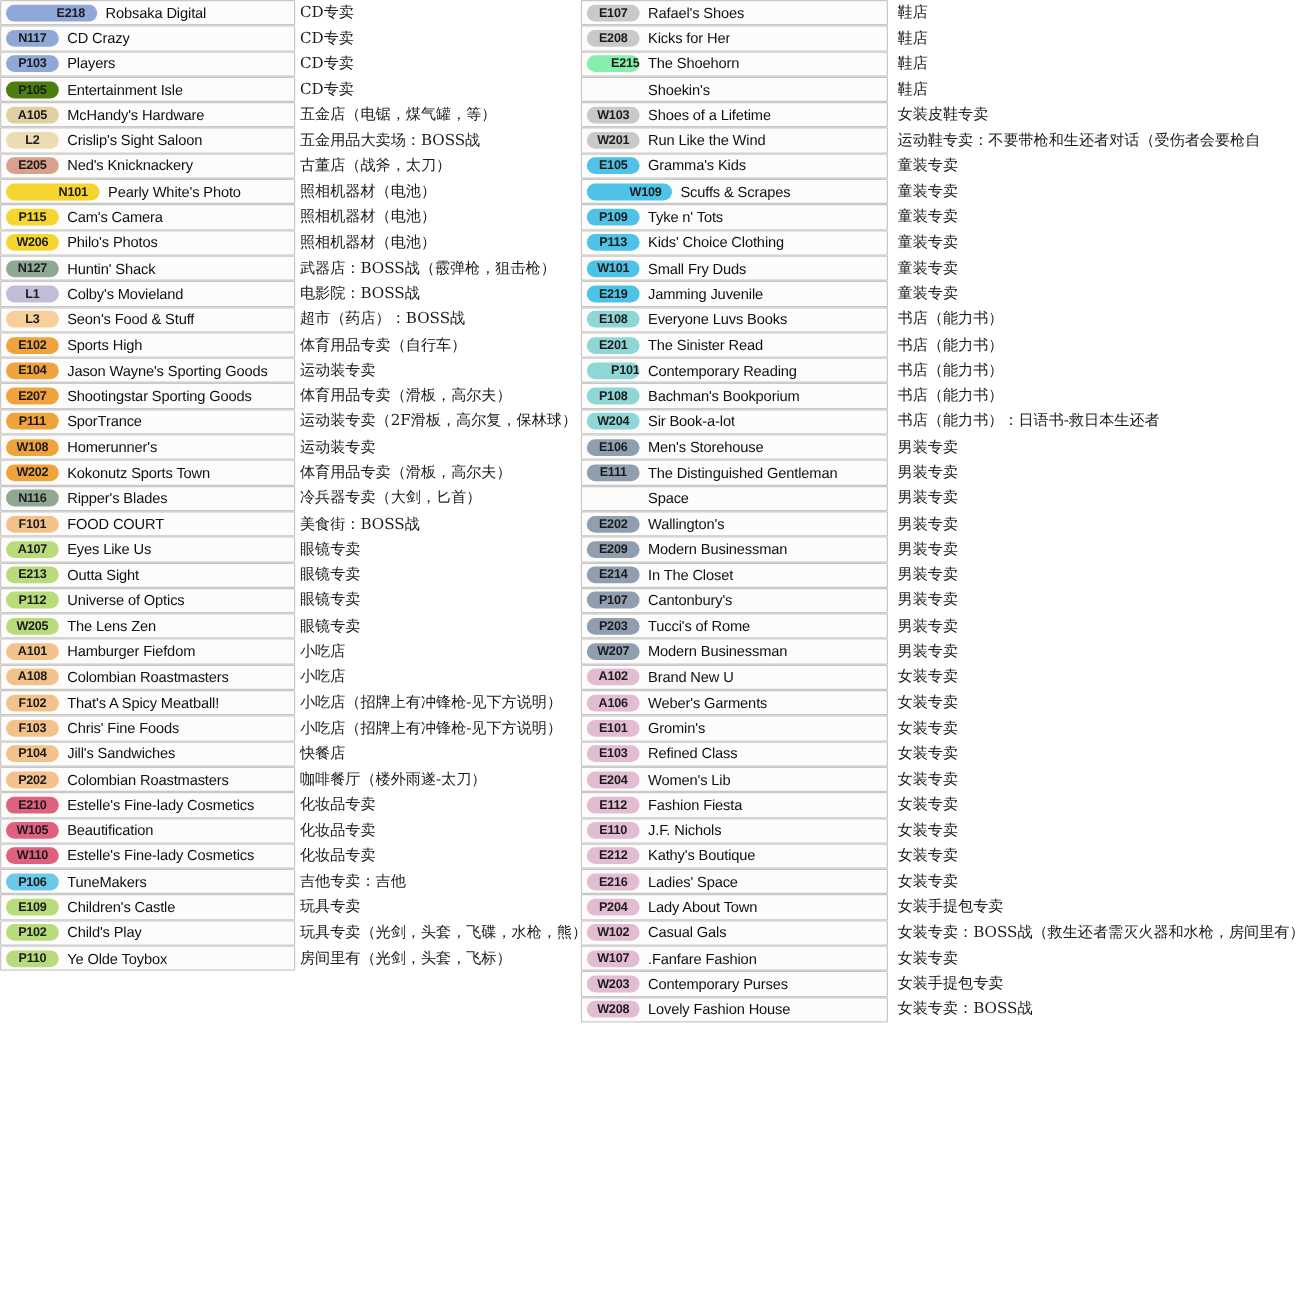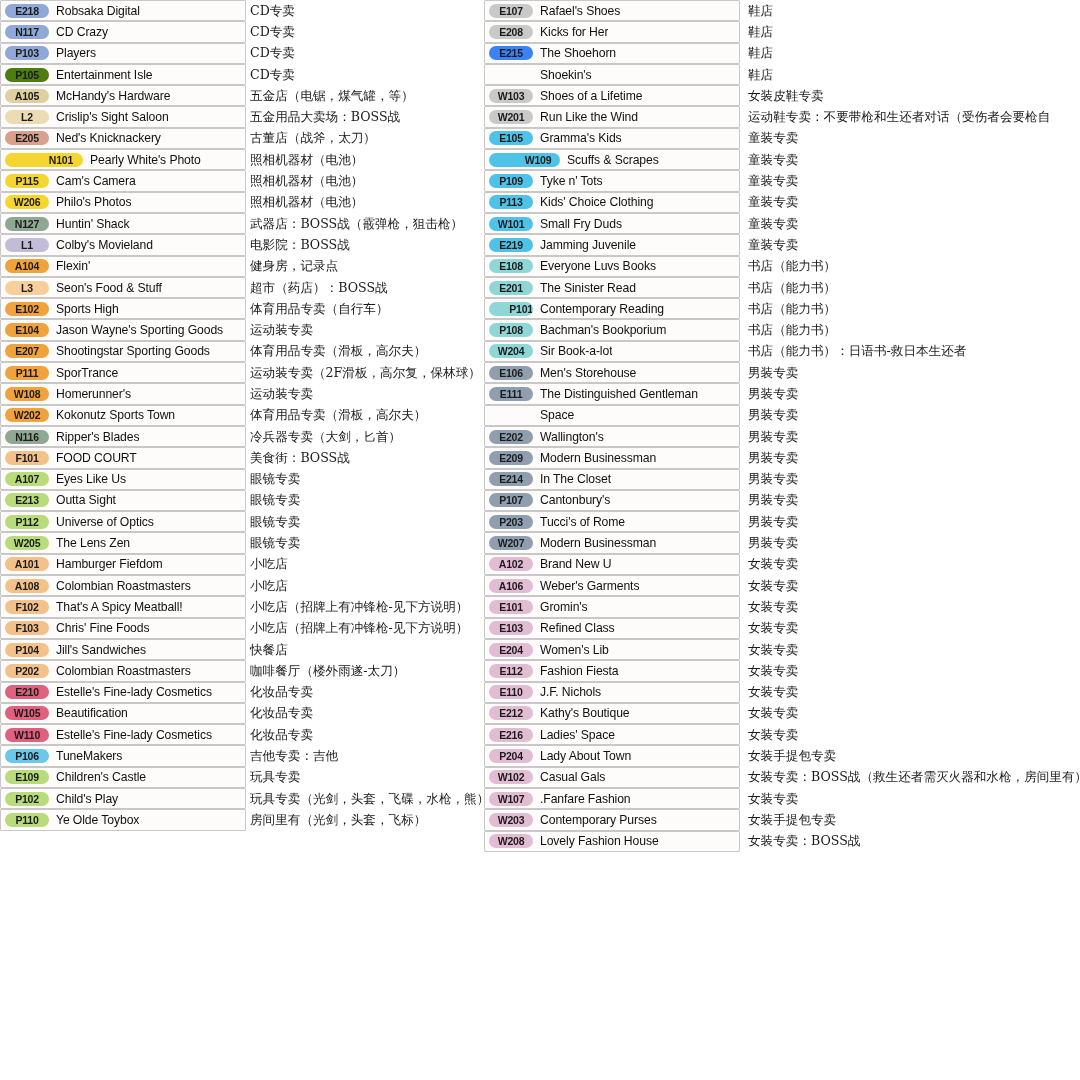--- a/index.html
+++ b/index.html
@@ -83,21 +83,21 @@
   }
   #col-right .note { left: 264px; }
 </style>
 </head>
 <body>
 
 <div id="sheet">
   <div class="column" id="col-left">
       <div class="row">
         <div class="namecell">
-          <span class="badge" style="background: rgb(143, 168, 216);">E218</span>
+          <span class="badge" style="background: rgb(143, 168, 216); padding-left: 32px;">E218</span>
           <span class="shopname">Robsaka Digital</span>
         </div>
         <div class="note">CD专卖</div>
       </div>
       <div class="row">
         <div class="namecell">
           <span class="badge" style="background: rgb(143, 168, 216);">N117</span>
           <span class="shopname">CD Crazy</span>
         </div>
         <div class="note">CD专卖</div>
@@ -167,27 +167,20 @@
       </div>
       <div class="row">
         <div class="namecell">
           <span class="badge" style="background: rgb(195, 188, 216);">L1</span>
           <span class="shopname">Colby's Movieland</span>
         </div>
         <div class="note">电影院：BOSS战</div>
       </div>
       <div class="row">
         <div class="namecell">
-          <span class="badge" style="background: rgb(240, 162, 60);">A104</span>
-          <span class="shopname">Flexin'</span>
-        </div>
-        <div class="note">健身房，记录点</div>
-      </div>
-      <div class="row">
-        <div class="namecell">
           <span class="badge" style="background: rgb(246, 207, 154);">L3</span>
           <span class="shopname">Seon's Food &amp; Stuff</span>
         </div>
         <div class="note">超市（药店）：BOSS战</div>
       </div>
       <div class="row">
         <div class="namecell">
           <span class="badge" style="background: rgb(240, 162, 60);">E102</span>
           <span class="shopname">Sports High</span>
         </div>
@@ -372,21 +365,21 @@
       </div>
       <div class="row">
         <div class="namecell">
           <span class="badge" style="background: rgb(201, 201, 201);">E208</span>
           <span class="shopname">Kicks for Her</span>
         </div>
         <div class="note">鞋店</div>
       </div>
       <div class="row">
         <div class="namecell">
-          <span class="badge" style="background: #3b82f6;">E215</span>
+          <span class="badge" style="background: #86efac; text-align: right;">E215</span>
           <span class="shopname">The Shoehorn</span>
         </div>
         <div class="note">鞋店</div>
       </div>
       <div class="row">
         <div class="namecell">
           <span class="badge" style="background: rgb(201, 201, 201); margin-top: 45px;">P116</span>
           <span class="shopname">Shoekin's</span>
         </div>
         <div class="note">鞋店</div>

